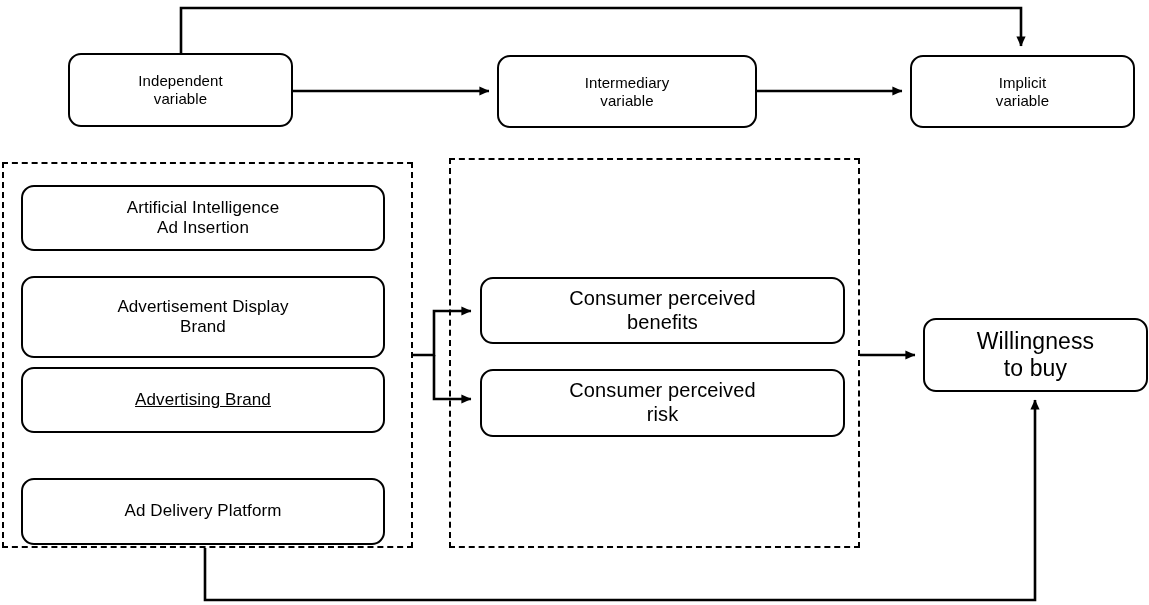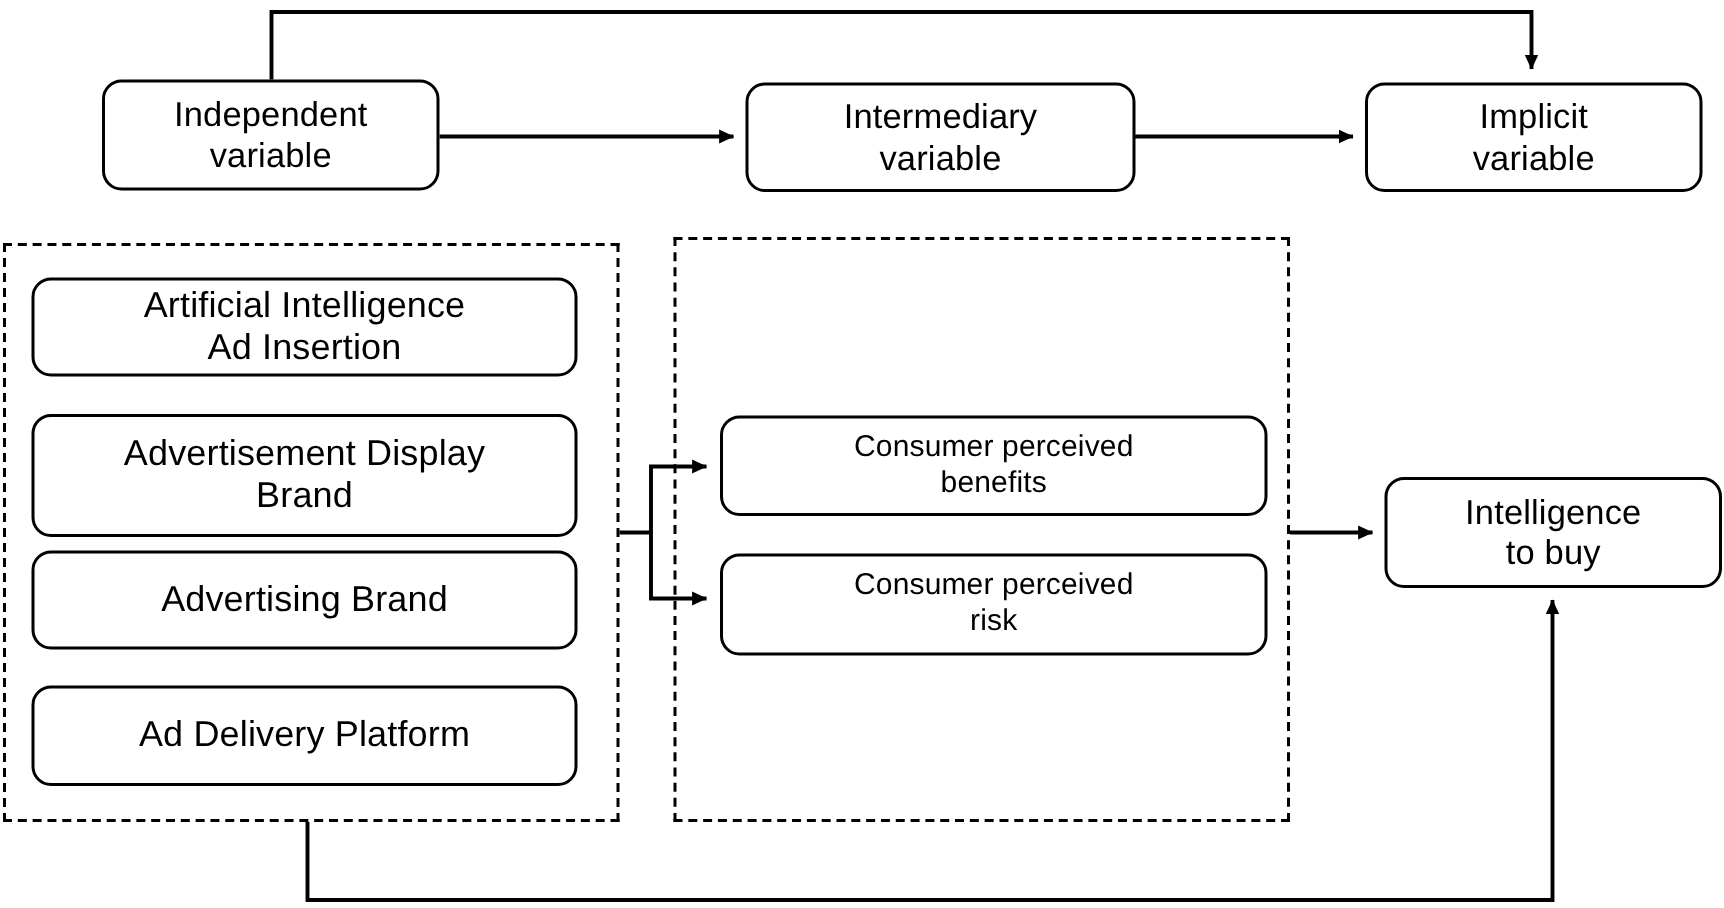--- a/index.html
+++ b/index.html
@@ -37,22 +37,22 @@
     line-height: 1.18;
     letter-spacing: 0.1px;
   }
   .node span { display: block; padding: 0 6px; }
   .group-box {
     position: absolute;
     box-sizing: border-box;
     border: 2.6px dashed #000000;
     background: transparent;
   }
-  .fs-top { font-size: 23px; justify-content: center; }
-  .fs-item { font-size: 24px; }
+  .fs-top { font-size: 15px; justify-content: center; }
+  .fs-item { font-size: 17px; }
   .fs-mid { font-size: 20px; }
   .fs-out { font-size: 23px; }
 </style>
 </head>
 <body>
 
 <div id="canvas">
 
   <svg class="layer" viewBox="0 0 1149 605">
     <defs>
@@ -105,27 +105,27 @@
       </span>
   </div>
 
   <div class="node fs-item" style="left:21px; top:276px; width:364px; height:82px;">
     <span>
         <span>Advertisement Display</span>
         <span>Brand</span>
       </span>
   </div>
 
-  <div class="node fs-item" style="left:21px; top:367px; width:364px; height:66px;">
+  <div class="node fs-item" style="left:21px; top:367px; width:364px; height:66px;text-decoration:underline;">
     <span>
         <span>Advertising Brand</span>
       </span>
   </div>
 
-  <div class="node fs-item" style="left:21px; top:457px; width:364px; height:67px;">
+  <div class="node fs-item" style="left:21px; top:478px; width:364px; height:67px;">
     <span>
         <span>Ad Delivery Platform</span>
       </span>
   </div>
 
   <div class="group-box" style="left:449px; top:158px; width:411px; height:390px;"></div>
 
   <div class="node fs-mid" style="left:480px; top:277px; width:365px; height:67px;">
     <span>
         <span>Consumer perceived</span>
@@ -135,18 +135,18 @@
 
   <div class="node fs-mid" style="left:480px; top:369px; width:365px; height:68px;">
     <span>
         <span>Consumer perceived</span>
         <span>risk</span>
       </span>
   </div>
 
   <div class="node fs-out" style="left:923px; top:318px; width:225px; height:74px;">
     <span>
-        <span>Intelligence</span>
+        <span>Willingness</span>
         <span>to buy</span>
       </span>
   </div>
 
 </div>
 
 </body></html>

